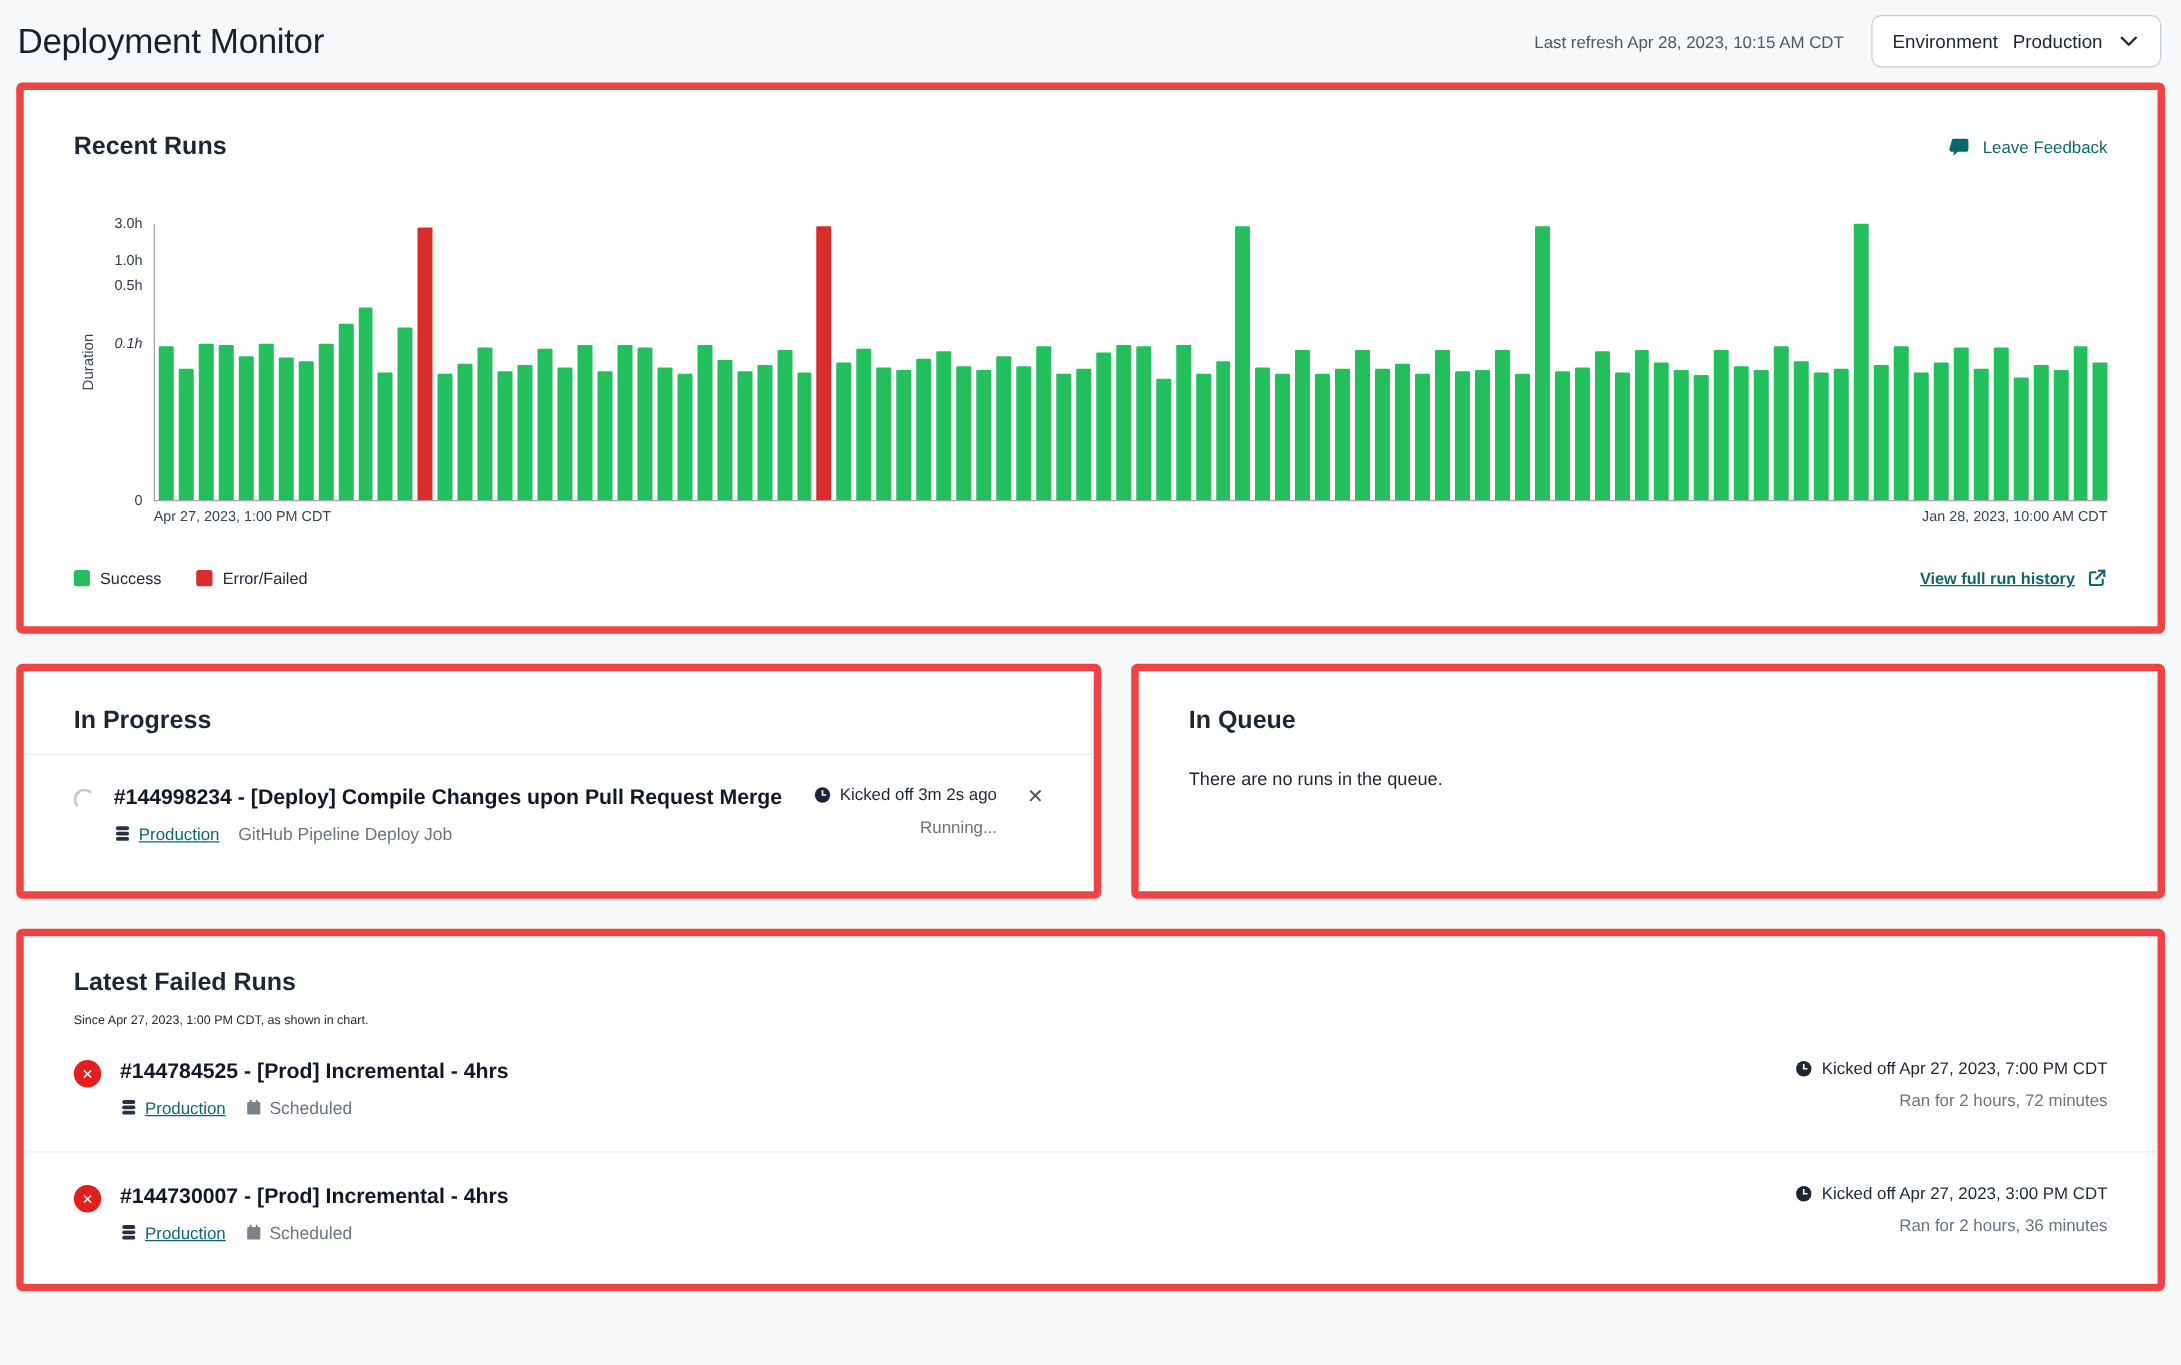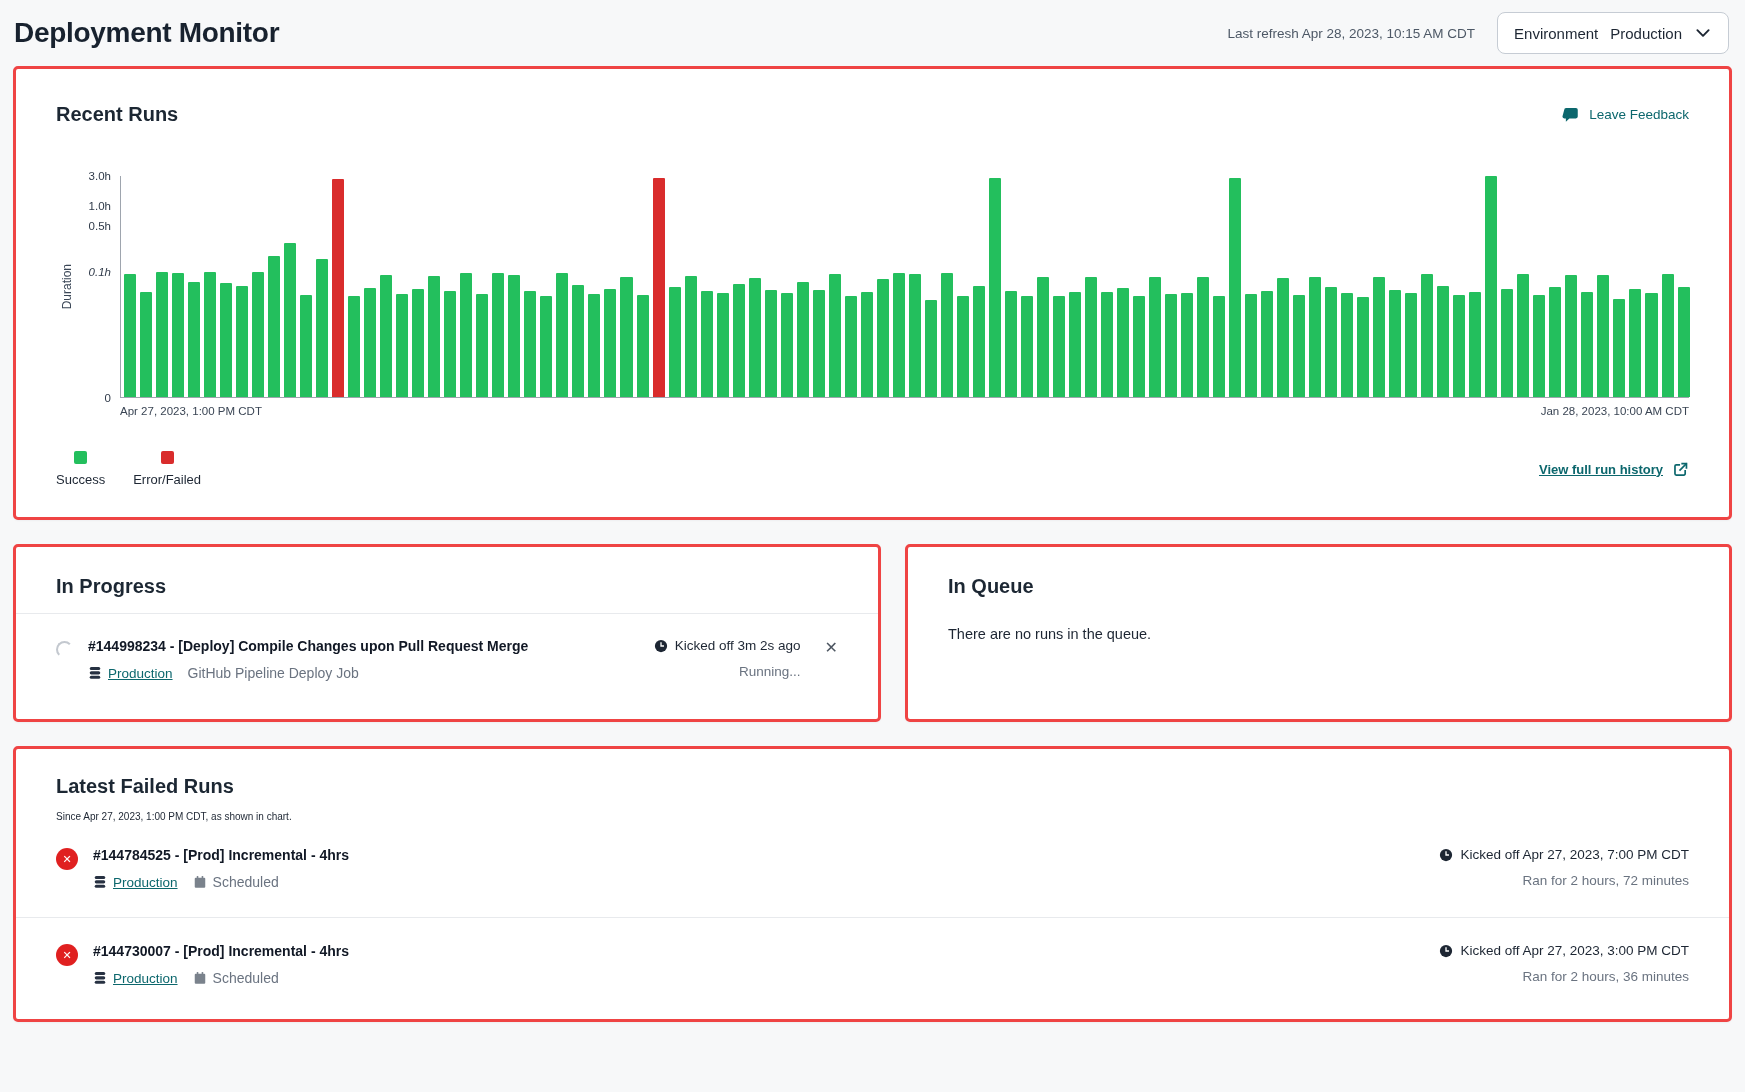--- a/index.html
+++ b/index.html
@@ -5,28 +5,28 @@
   * { box-sizing: border-box; }
   html,body { margin:0; padding:0; }
   body {
     width:1745px; min-height:1092px;
     background:#f7f8f9;
     font-family:"Liberation Sans","DejaVu Sans",sans-serif;
     color:#1d2633;
   }
   
   .topbar { display:flex; align-items:center; justify-content:space-between; padding:12px 16px 12px 14px; height:66px; }
-  .page-title { font-size:28px; font-weight:bold; color:#18222f; letter-spacing:-0.3px; }
+  .page-title { font-size:28px; font-weight:normal; color:#18222f; letter-spacing:-0.3px; }
   .topbar-right { display:flex; align-items:center; gap:22px; }
   .refresh-text { font-size:13.5px; color:#4d5866; }
   .env-select { display:flex; align-items:center; gap:12px; background:#fff; border:1px solid #c6ccd4; border-radius:8px; padding:11px 16px; font-size:15px; color:#1d2633; cursor:pointer; }
   .env-select .chev { display:flex; }
   
   main { padding:0 13px 11px; }
-  .card { background:#fff; border:3px solid #ef4444; border-radius:5px; box-shadow:0 1px 2px rgba(20,30,40,0.04); }
+  .card { background:#fff; border:6px solid #ef4444; border-radius:5px; box-shadow:0 1px 2px rgba(20,30,40,0.04); }
   .card-head-row { display:flex; justify-content:space-between; align-items:center; }
   h2 { font-size:20px; margin:0; color:#1c2733; font-weight:bold; }
   
   .recent-runs { padding:34px 40px 30px; }
   .feedback-link { display:flex; align-items:center; gap:9px; color:#0c676d; font-size:13.5px; cursor:pointer; }
   .stats-row { display:flex; gap:60px; margin-top:28px; }
   .stat-label { font-size:13.5px; font-weight:bold; color:#323d4d; }
   .stat-value { font-size:26px; font-weight:bold; color:#1c2733; margin-top:9px; }
   
   .chart-wrap { display:flex; margin-top:50px; }
@@ -34,35 +34,35 @@
   .ylabel-col span { writing-mode:vertical-rl; transform:rotate(180deg); font-size:12px; color:#3a4656; }
   .yticks { position:relative; width:42px; height:222px; }
   .ytick { position:absolute; right:9px; transform:translateY(50%); bottom:0; font-size:11.5px; color:#2f3a49; white-space:nowrap; }
   .chart-right { flex:1; }
   .plot { position:relative; height:222px; border-left:1px solid #9ea5ae; border-bottom:1px solid #9ea5ae; }
   .bars { position:absolute; left:0; right:0; top:0; bottom:0; display:flex; align-items:flex-end; gap:4px; padding-left:3px; }
   .bar { flex:1; min-width:0; border-radius:1px 1px 0 0; }
   .xlabels { display:flex; justify-content:space-between; margin-top:7px; font-size:11.5px; color:#3a4554; }
   .legend-row { display:flex; justify-content:space-between; align-items:center; margin-top:34px; }
   .legend { display:flex; gap:28px; }
-  .legend-item { display:flex; align-items:center; gap:8px; font-size:13px; color:#1d2633;flex-direction:column; }
+  .legend-item { display:flex; align-items:center; gap:8px; font-size:13px; color:#1d2633; }
   .swatch { width:13px; height:13px; border-radius:2px; }
   .history-link { display:flex; align-items:center; gap:9px; color:#0c676d; font-size:13px; font-weight:bold; cursor:pointer; }
   .underline { text-decoration:underline; }
   
   .two-col { display:flex; gap:24px; margin-top:24px; }
   .col-card { padding:28px 40px 38px; }
   .col-left { width:868px; flex:0 0 auto; }
   .col-right { flex:1; }
   .full-divider { height:1px; background:#e8eaed; margin:15px -40px 0; }
   .run-row { display:flex; align-items:flex-start; margin-top:24px; }
   .spinner { width:17px; height:17px; border:2px solid #c3c8cf; border-right-color:transparent; border-bottom-color:transparent; border-radius:50%; margin-top:3px; animation:spin 1.1s linear infinite; }
   @keyframes spin { to { transform:rotate(360deg); } }
   .run-main { margin-left:15px; flex:1; }
-  .run-title { font-size:14px; font-weight:bold; color:#111825; }
+  .run-title { font-size:17px; font-weight:bold; color:#111825; }
   .run-meta { display:flex; align-items:center; gap:15px; margin-top:11px; }
   .meta-link { display:flex; align-items:center; gap:6px; color:#0c676d; font-size:13.5px; cursor:pointer; }
   .meta-item { display:flex; align-items:center; gap:6px; color:#6a7380; font-size:14px; }
   .run-right { text-align:right; margin-left:20px; }
   .kicked { display:flex; align-items:center; justify-content:flex-end; gap:7px; font-size:13.5px; color:#1d2633; }
   .status-running { font-size:13.5px; color:#6a7380; margin-top:11px; }
   .close-btn { margin-left:24px; font-size:16px; color:#4d5661; cursor:pointer; line-height:1; margin-top:2px; }
   .queue-empty { font-size:14.5px; color:#1d2633; margin-top:28px; }
   
   .failed-card { margin-top:24px; padding:26px 40px 6px; }

